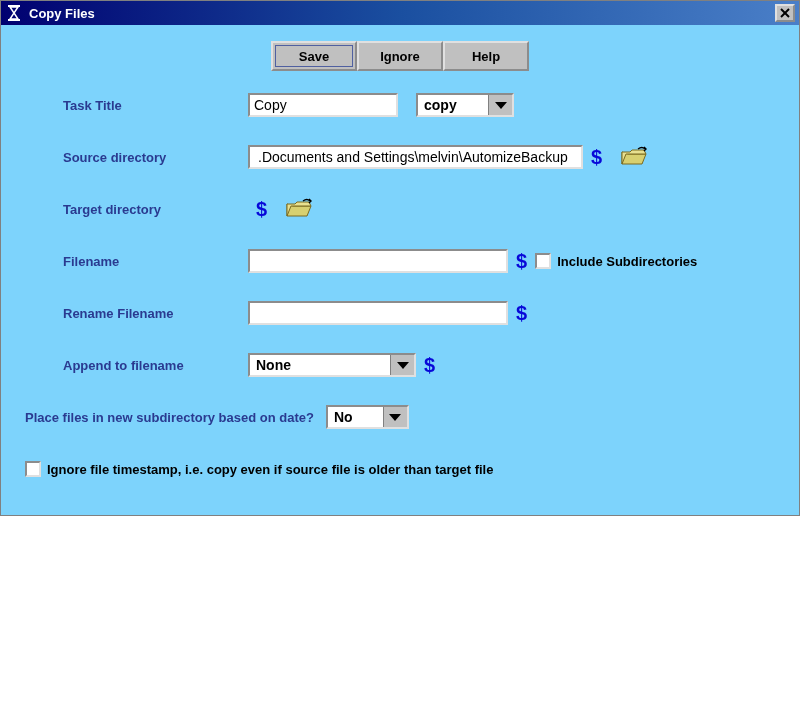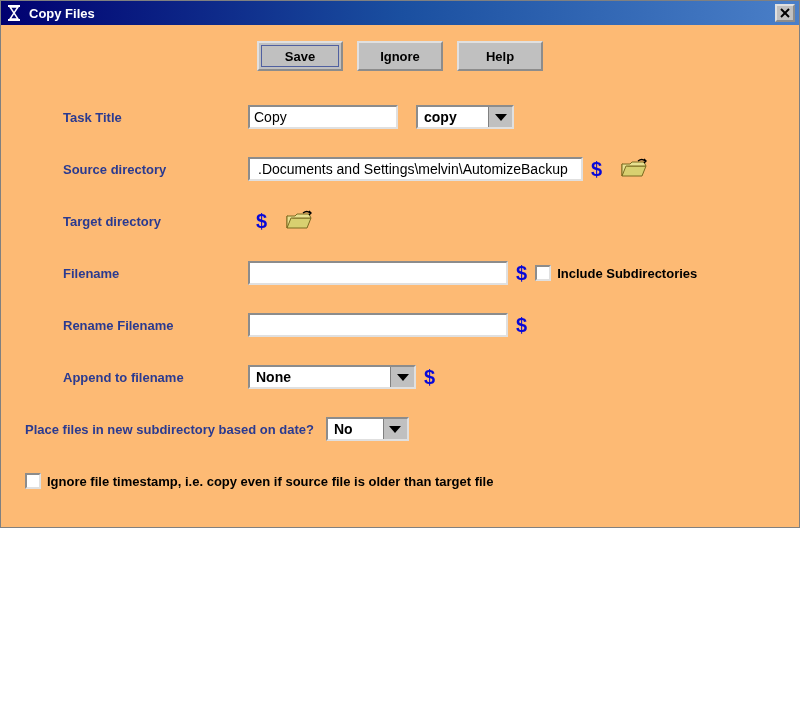--- a/index.html
+++ b/index.html
@@ -9,21 +9,21 @@
     background: #fff;
     font-family: Arial, "Helvetica", sans-serif;
     font-size: 13px;
     width: 800px;
     height: 708px;
     overflow: hidden;
     position: relative;
   }
   .window {
     width: 800px;
-    background: #fdba74;
+    background: #7dd3fc;
     border: 1px solid #808080;
   }
   .titlebar {
     height: 24px;
     background: linear-gradient(to right, #000070, #1a4fa0, #4a7fc8);
     color: #fff;
     display: flex;
     align-items: center;
     padding: 0 4px;
     font-weight: bold;
@@ -43,22 +43,21 @@
     display: flex; align-items: center; justify-content: center;
     font-size: 12px;
     cursor: pointer;
   }
   .content {
     padding: 16px 24px 28px 24px;
   }
   .button-row {
     display: flex;
     justify-content: center;
-    gap: 14px;
-    margin-bottom: 34px;
+    margin-bottom: 22px;
   }
   .btn {
     min-width: 86px;
     height: 30px;
     background: #c0c0c0;
     border: 2px outset #e0e0e0;
     font-weight: bold;
     cursor: pointer;
     font-size: 13px;
   }

